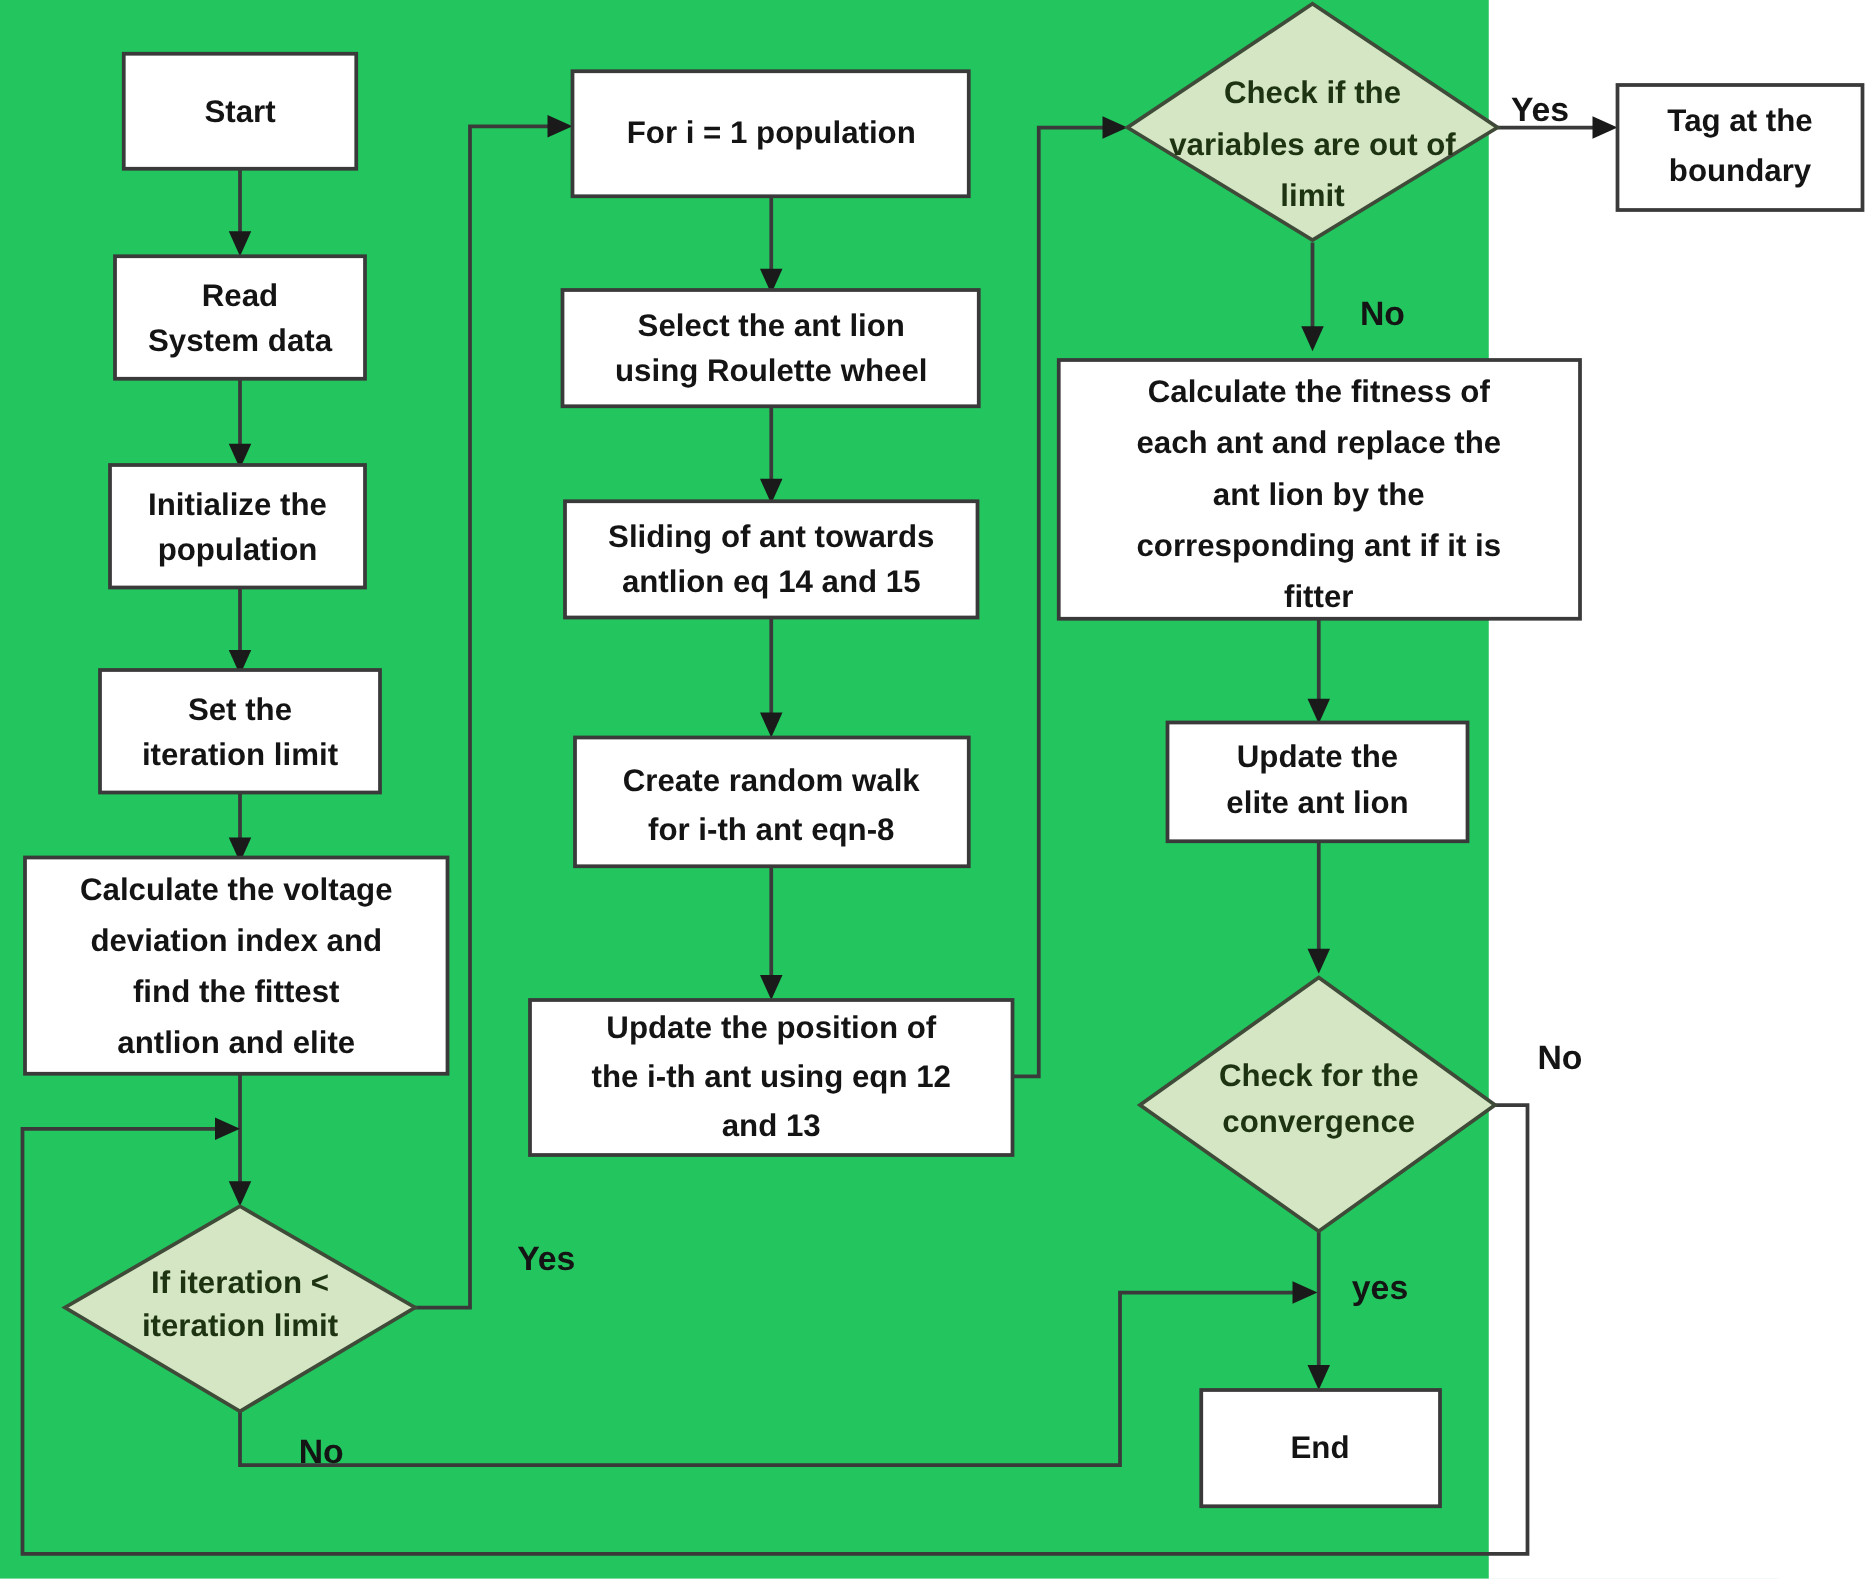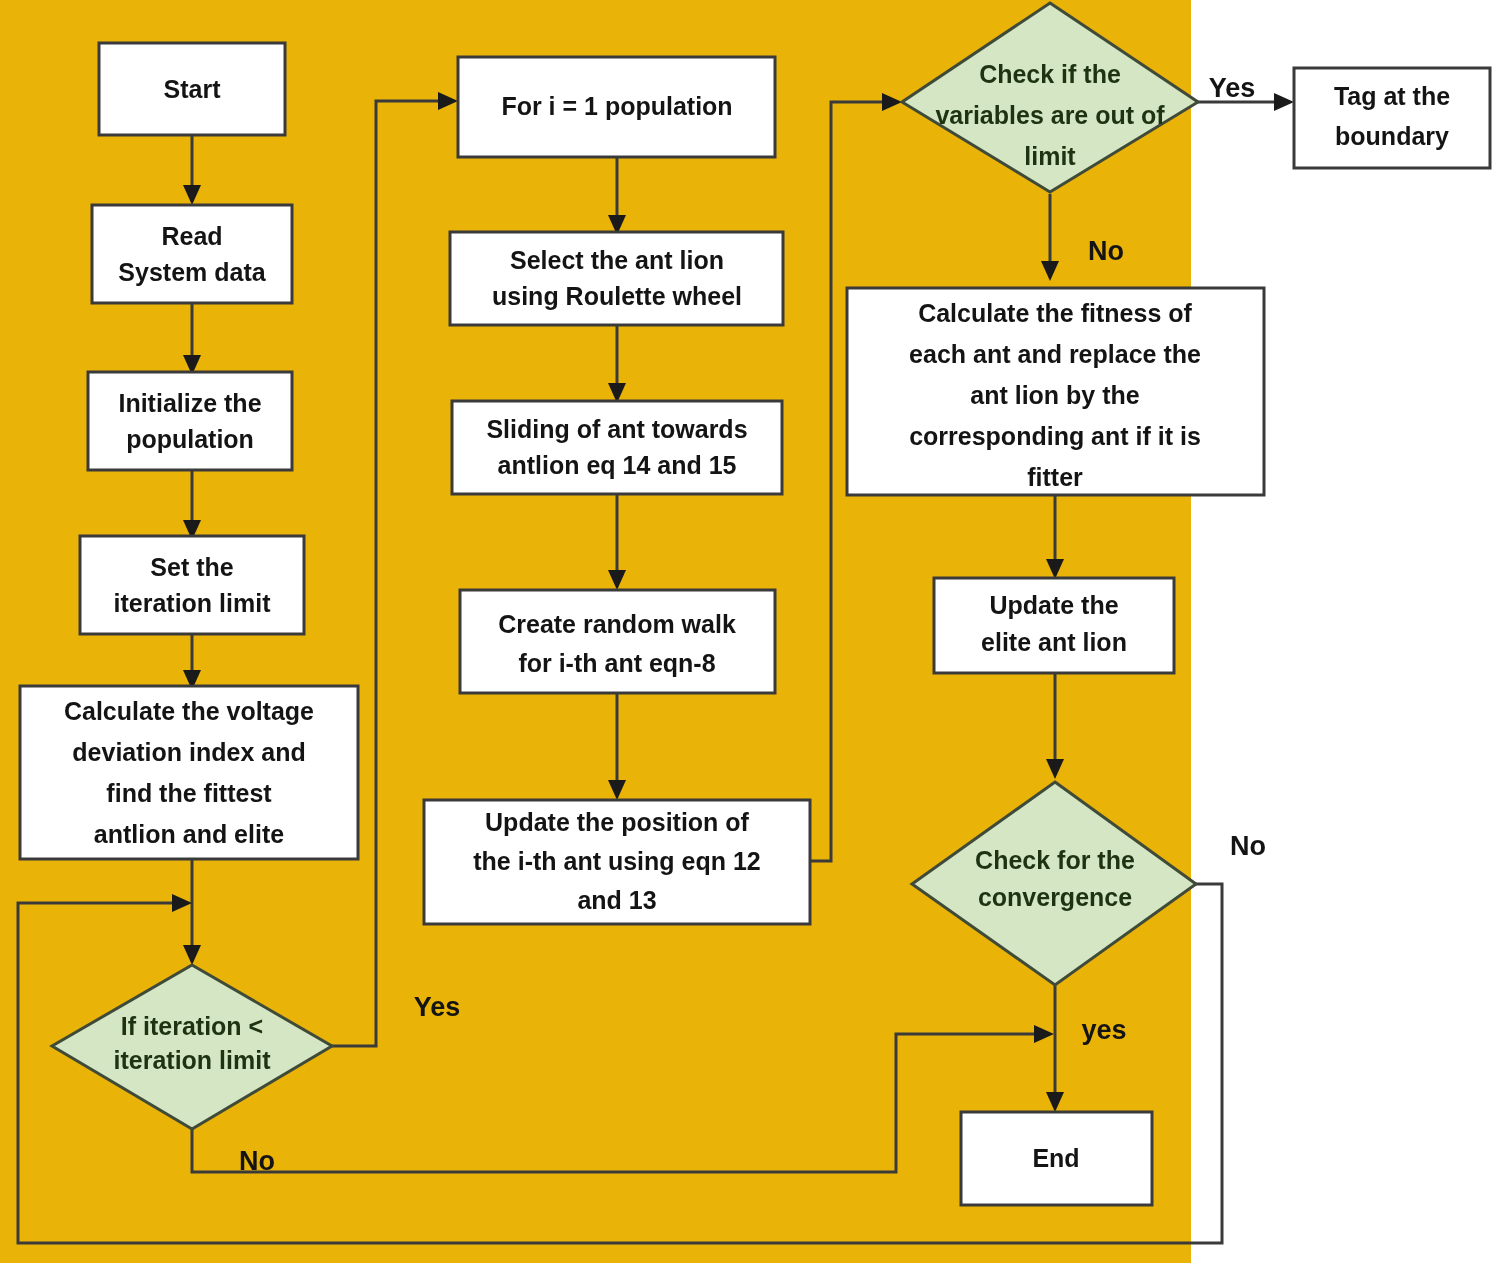--- a/index.html
+++ b/index.html
@@ -10,21 +10,21 @@
   body {
     width: 1501px;
     height: 1263px;
     font-family: "Liberation Sans", sans-serif;
     overflow: hidden;
   }
   #flowchart-root {
     position: relative;
     width: 1191px;
     height: 1263px;
-    background: #eab308;
+    background: #22c55e;
   }
   svg#flow-svg {
     display: block;
     width: 1501px;
     height: 1263px;
   }
   .node-rect {
     fill: #ffffff;
     stroke: #3a3a3a;
     stroke-width: 3;

